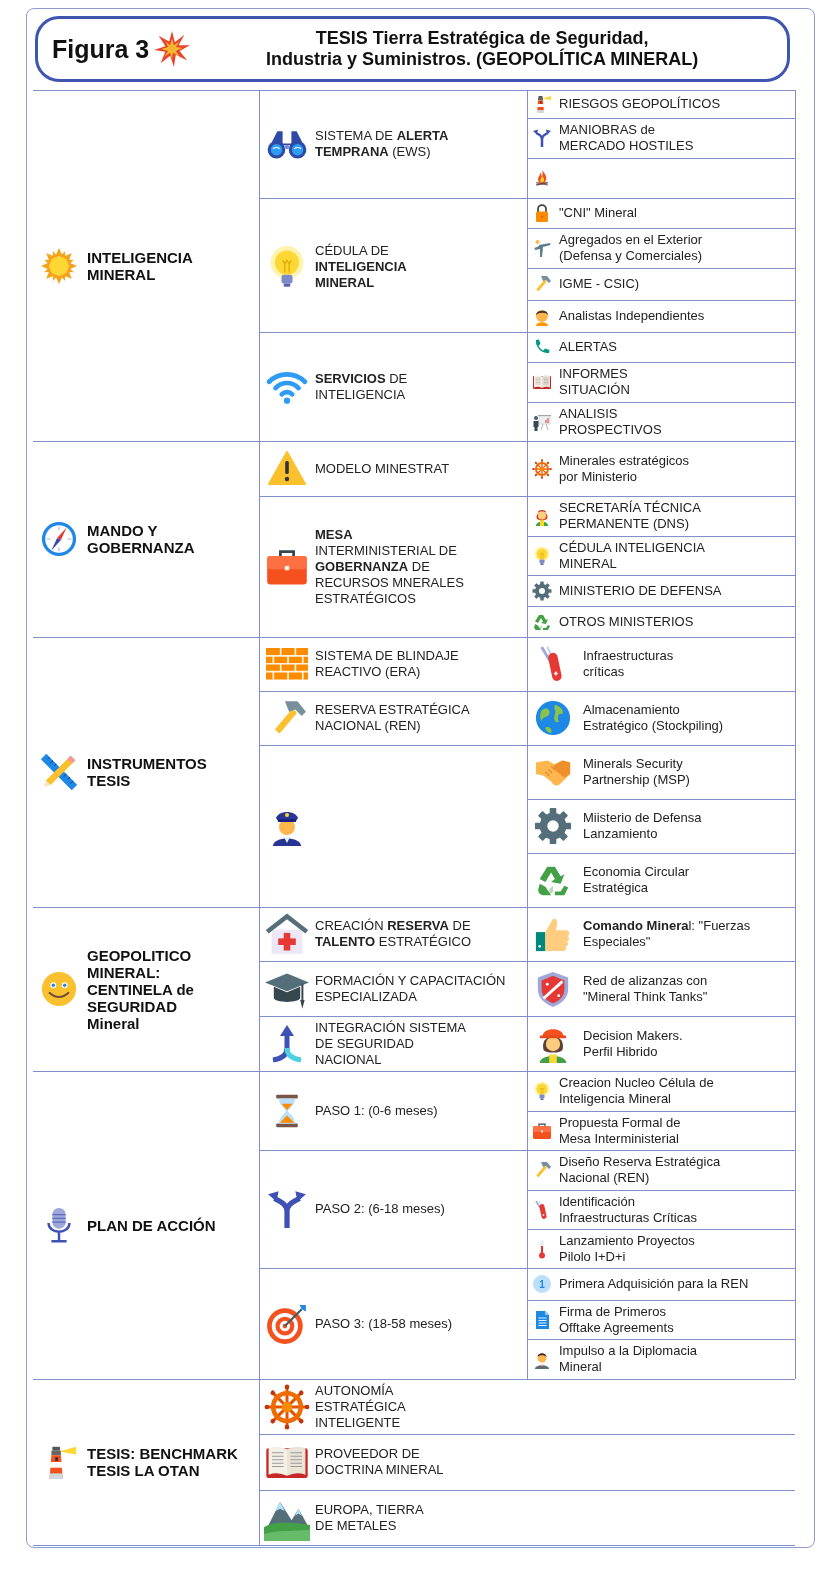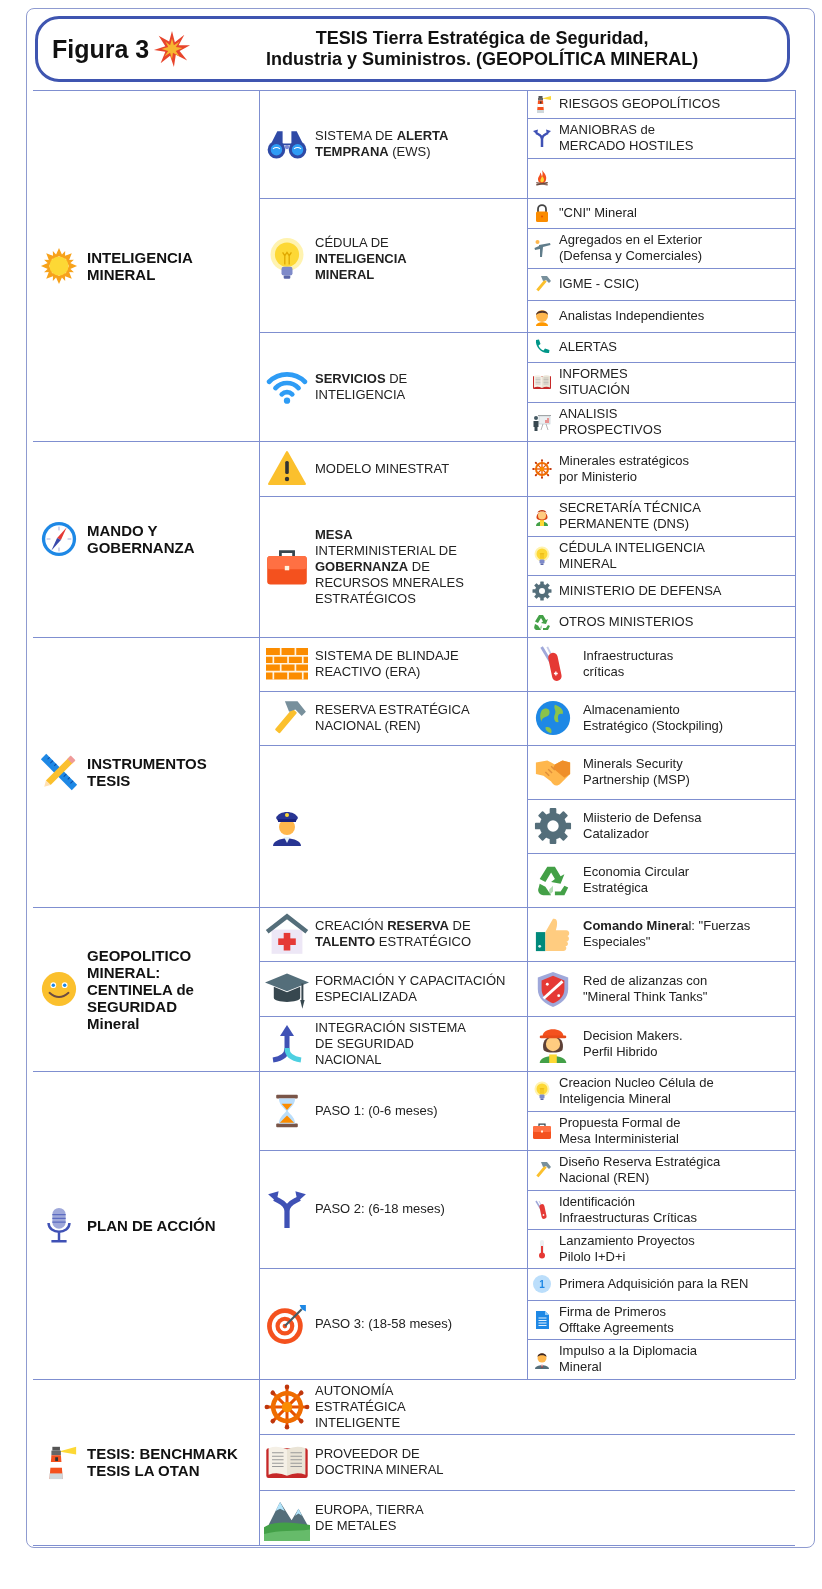--- a/index.html
+++ b/index.html
@@ -116,21 +116,21 @@
             <span class="ico" style="width:22px;margin-right:6px">
         <svg width="20" height="20" viewBox="0 0 40 40">
           <path d="M20 4 C26 12 30 16 28 24 C27 29 23 31 20 31 C16 31 12 28 12 23 C12 17 17 15 16 9 C19 12 19 15 20 17 C22 12 21 8 20 4z" fill="#f4511e"></path>
           <path d="M20 16 C24 20 25 24 23 27 C22 29 18 29 17 27 C16 24 18 22 20 16z" fill="#fdd835"></path>
           <rect x="8" y="30" width="24" height="3" rx="1.5" fill="#8d6e63" transform="rotate(12 20 31)"></rect>
           <rect x="8" y="30" width="24" height="3" rx="1.5" fill="#6d4c41" transform="rotate(-12 20 31)"></rect>
         </svg>
       </span>
           </div>
     <div class="hl" style="left:259px;top:198px;width:268px"></div>
-    <div class="cell" style="left:263px;top:192px;width:262px;height:134px">
+    <div class="cell" style="left:263px;top:200px;width:262px;height:134px">
           <span class="ico" style="width:48px;margin-right:4px">
         <svg width="44" height="44" viewBox="0 0 40 40">
           <circle cx="20" cy="16" r="15" fill="#fff3b0"></circle>
           <circle cx="20" cy="16" r="11" fill="#fdd835"></circle>
           <path d="M16 14 l2 3 l2 -3 l2 3 l2 -3 M18 17 v8 M22 17 v8" stroke="#e0a800" stroke-width="1.2" fill="none"></path>
           <rect x="15" y="27" width="10" height="8" rx="2" fill="#7e8ac9"></rect>
           <rect x="17" y="35" width="6" height="3" rx="1" fill="#5a66a8"></rect>
         </svg>
       </span>
           <div class="sub-label">CÉDULA DE<br><b>INTELIGENCIA</b><br><b>MINERAL</b></div>
@@ -461,21 +461,21 @@
             <rect x="16.5" y="1" width="7" height="8" rx="1" transform="rotate(180 20 20)"></rect>
             <rect x="16.5" y="1" width="7" height="8" rx="1" transform="rotate(225 20 20)"></rect>
             <rect x="16.5" y="1" width="7" height="8" rx="1" transform="rotate(270 20 20)"></rect>
             <rect x="16.5" y="1" width="7" height="8" rx="1" transform="rotate(315 20 20)"></rect>
             <circle cx="20" cy="20" r="14"></circle>
           </g>
           <circle cx="20" cy="20" r="6" fill="#fff"></circle>
         </svg>
       </span>
             <div class="item-label"><span style="white-space:pre-line">Miisterio de Defensa
-Catalizador</span></div>
+Lanzamiento</span></div>
           </div>
     <div class="hl" style="left:527px;top:853px;width:268px"></div>
     <div class="cell" style="left:531px;top:853px;width:262px;height:54px">
             <span class="ico" style="width:44px;margin-right:8px">
         <svg width="38" height="38" viewBox="0 0 40 40">
           <g fill="#43a047">
             <path d="M14 6 L22 6 L28 16 L32 14 L28 24 L18 22 L22 19 L18 12 L12 22 L6 19z"></path>
             <path d="M6 24 L12 27 L18 36 L10 36 C6 36 3 32 5 28z"></path>
             <path d="M22 36 L22 32 L28 32 L32 26 L36 28 L32 36z"></path>
           </g>

